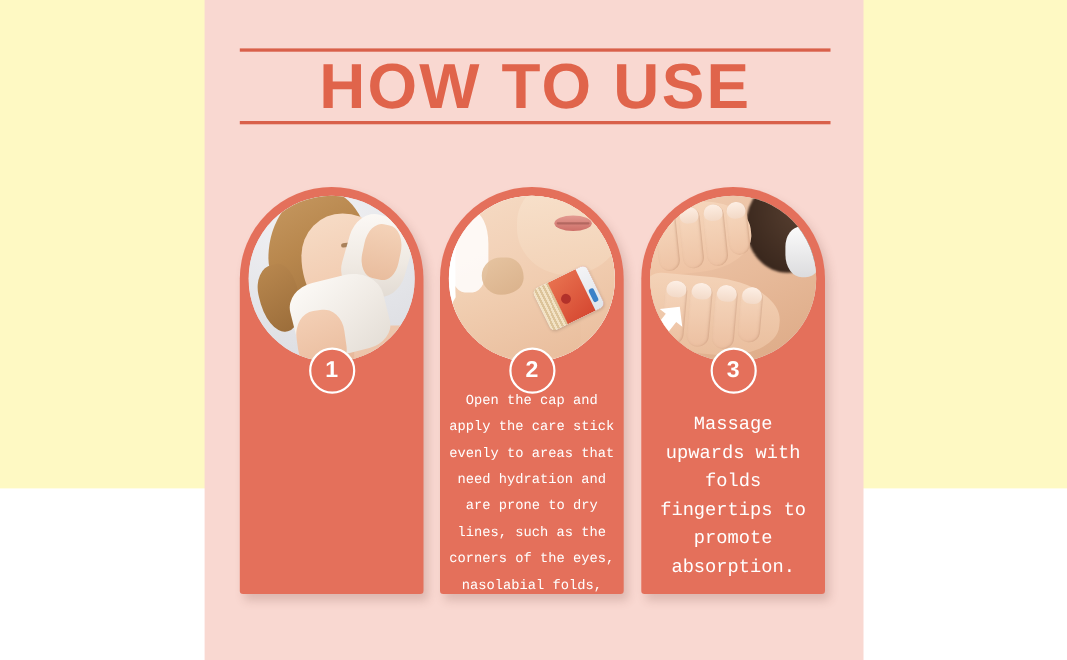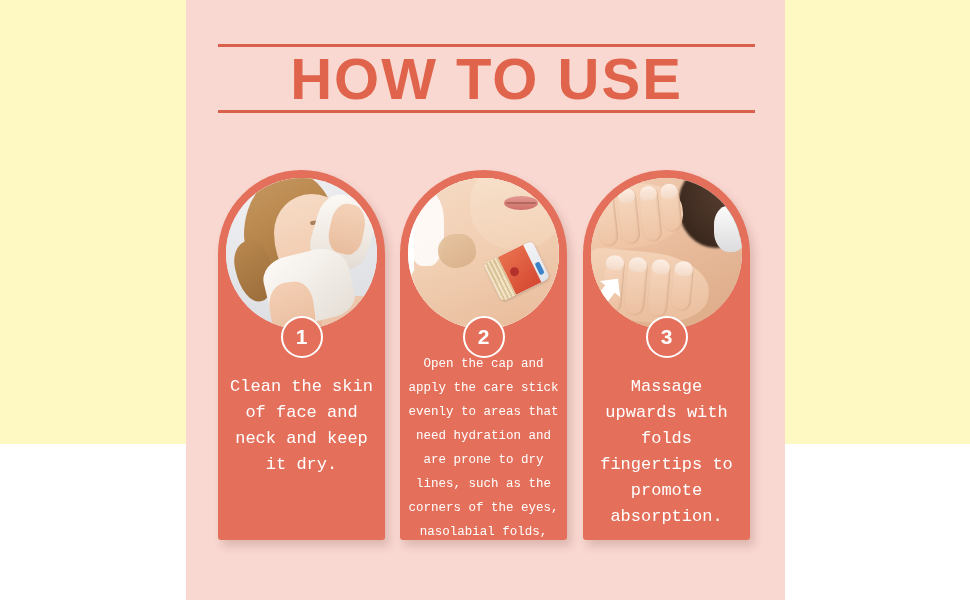--- a/index.html
+++ b/index.html
@@ -474,21 +474,20 @@
           <div class="p1-teeth"></div>
           <div class="p1-neck"></div>
           <div class="p1-shoulder"></div>
           <div class="p1-towel2"></div>
           <div class="p1-hand2"></div>
           <div class="p1-towel"></div>
           <div class="p1-hand"></div>
         </div>
       </div>
       <div class="badge">1</div>
-      <div class="cardtext big">Clean the skin of face and neck and keep it dry.</div>
     </div>
 
     <div class="card c2">
       <div class="photo">
         <div class="ph-inner">
           <div class="p2-bg"></div>
           <div class="p2-skin"></div>
           <div class="p2-chin"></div>
           <div class="p2-lip"></div>
           <div class="p2-lipline"></div>

